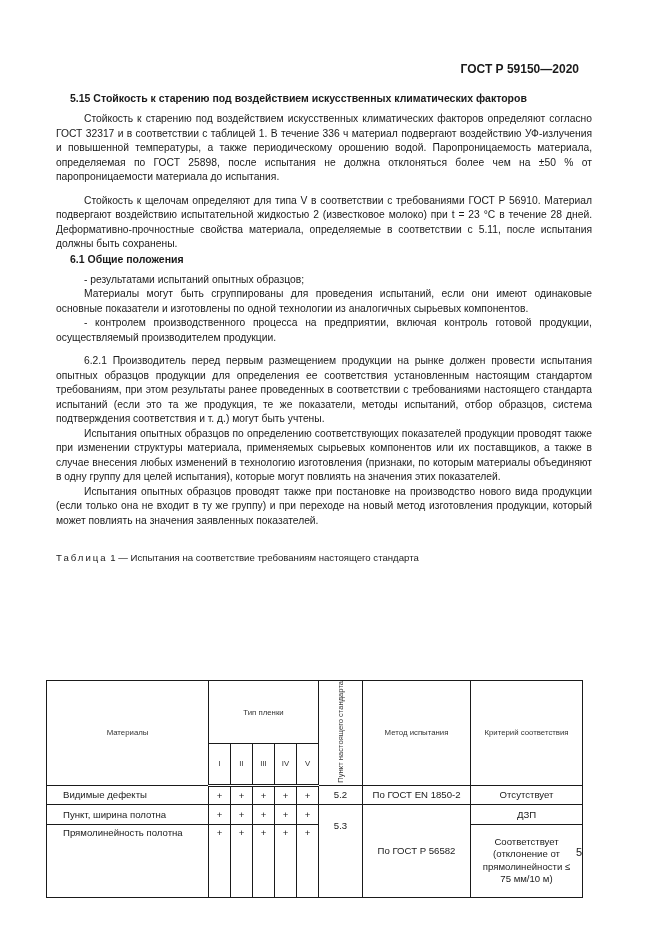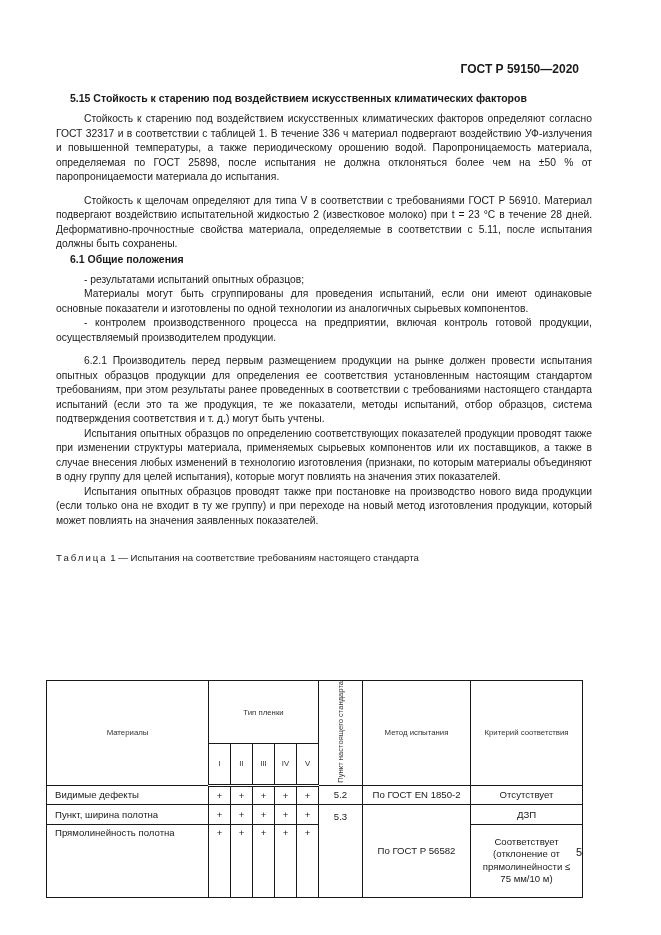--- a/index.html
+++ b/index.html
@@ -12,21 +12,21 @@
   p { margin: 0; font-size: 10.3px; line-height: 14.5px; text-align: justify; text-indent: 28px; }
   .gap { height: 9px; }
   .caption { font-size: 9.6px; margin-top: 24px; line-height: 12px; }
   .caption .lbl { letter-spacing: 2px; }
   table { position: absolute; left: 46px; top: 680px; width: 536px; border-collapse: collapse;
           font-size: 9.6px; table-layout: fixed; }
   td, th { border: 1px solid #1a1a1a; padding: 0; text-align: center; vertical-align: middle; font-weight: normal; }
   th { font-size: 7.8px; color: #333; }
   thead tr:last-child th { border-bottom: 3px double #1a1a1a; }
   .vert { writing-mode: vertical-rl; transform: rotate(180deg); font-size: 7.6px; line-height: 9px; display: inline-block; }
-  td.left { text-align: left; padding-left: 8px; }
+  td.left { text-align: left; padding-left: 16px; }
   td.top { vertical-align: top; padding-top: 2px; }
   .page-num { position: absolute; left: 576px; top: 846px; font-size: 11px; }
 </style>
 </head>
 <body>
 
 <div class="page-header">ГОСТ Р 59150—2020</div>
 
 <div class="content">
   <div class="h2">5.15 Стойкость к старению под воздействием искусственных климатических факторов</div>
@@ -91,21 +91,21 @@
       <td>По ГОСТ EN 1850-2</td>
       <td>Отсутствует</td>
     </tr>
     <tr style="height:20px">
       <td class="left">Пункт, ширина полотна</td>
       <td>+</td>
       <td>+</td>
       <td>+</td>
       <td>+</td>
       <td>+</td>
-      <td rowspan="2" class="top" style="padding-top:6px">5.3</td>
+      <td rowspan="2" class="top" style="padding-top:15px">5.3</td>
       <td rowspan="2">По ГОСТ Р 56582</td>
       <td>ДЗП</td>
     </tr>
     <tr style="height:55px">
       <td class="left top">Прямолинейность полотна</td>
       <td class="top">+</td>
       <td class="top">+</td>
       <td class="top">+</td>
       <td class="top">+</td>
       <td class="top">+</td>

